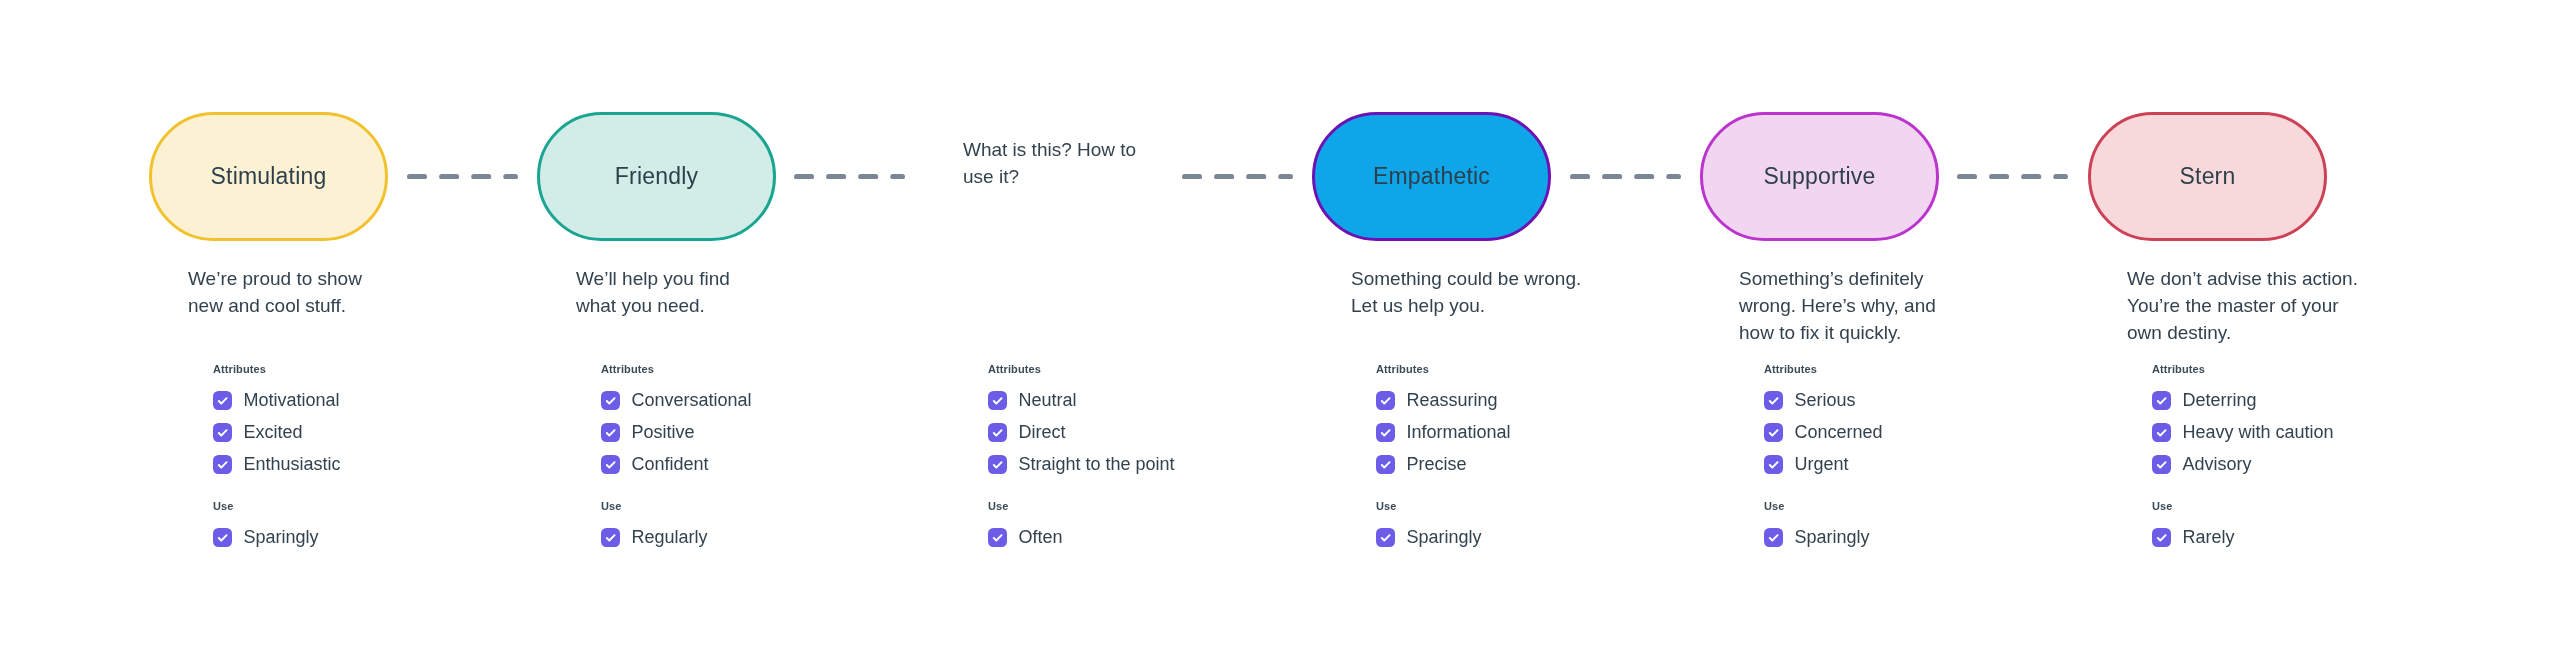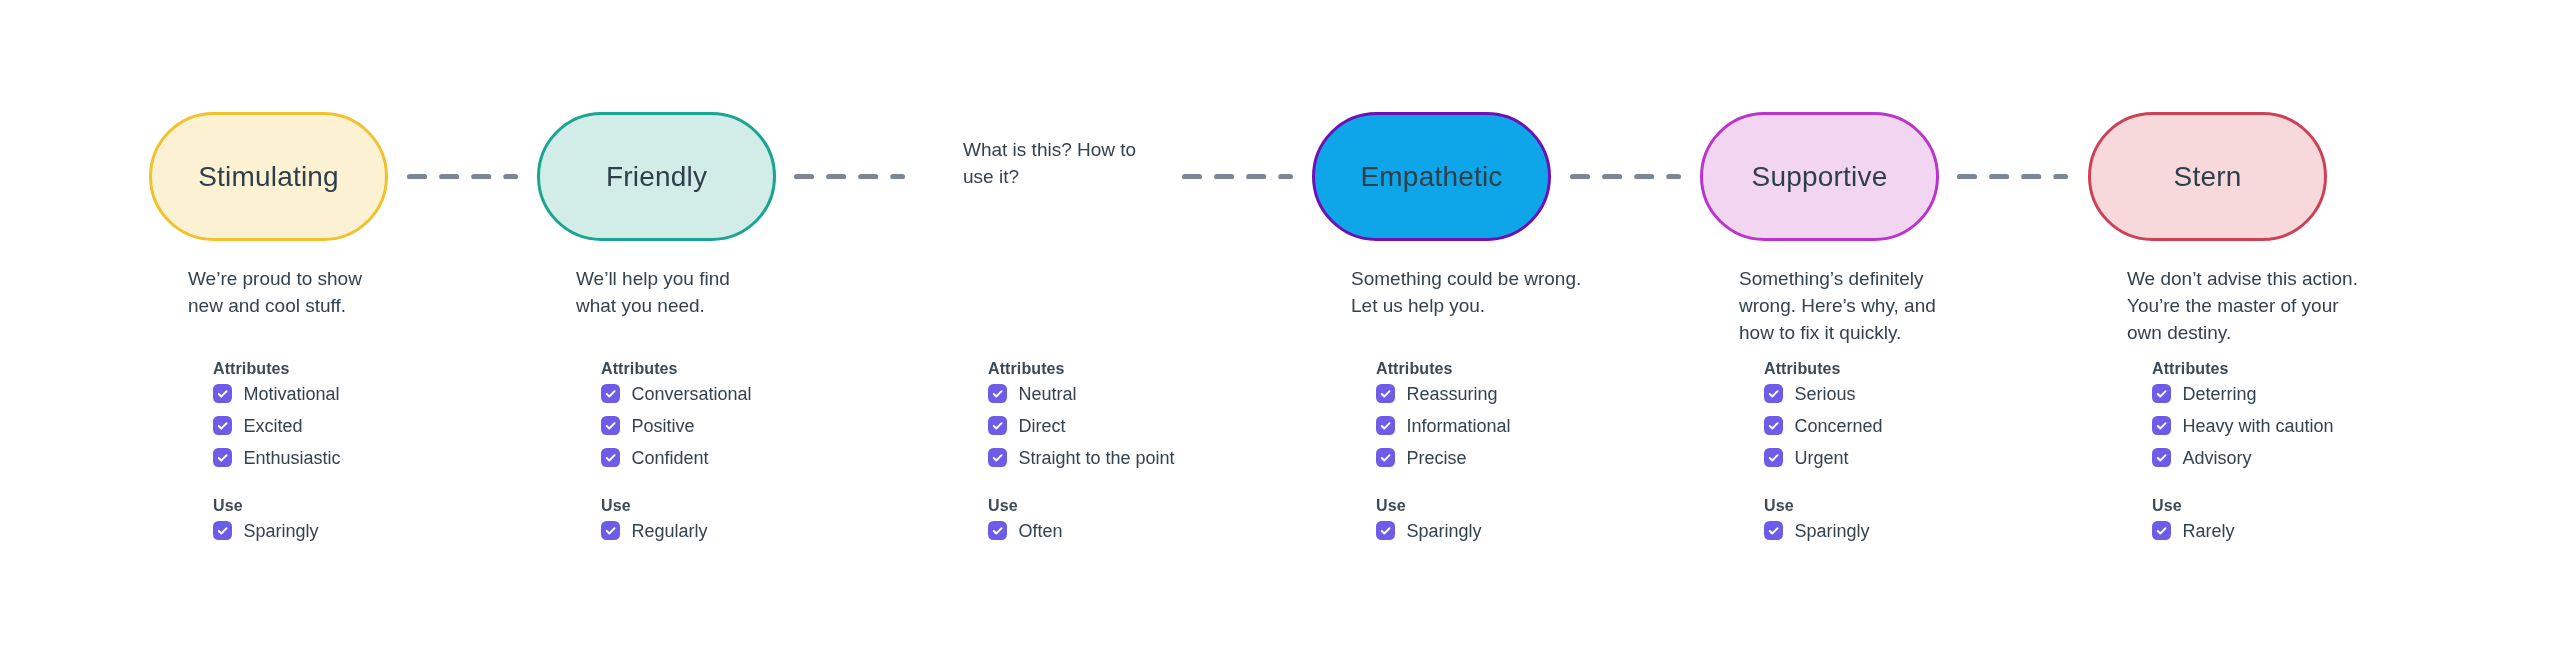--- a/index.html
+++ b/index.html
@@ -2,26 +2,26 @@
 <html style="font-size:10.7px"><head>
 <meta charset="utf-8">
 <style>
   html,body{margin:0;padding:0;background:#ffffff;}
   body{width:2576px;height:649px;overflow:hidden;font-family:"Liberation Sans",sans-serif;}
   .canvas{position:relative;width:2576px;height:649px;background:#ffffff;}
   .col{position:absolute;top:112px;width:349px;}
   .pill{box-sizing:border-box;width:239px;height:129px;margin:0 auto;
         border:3.4px solid #000;border-radius:670px;
         display:flex;align-items:center;justify-content:center;
-        font-size:28px;color:#2e3f4c;letter-spacing:0.2px;}
+        font-size:23px;color:#2e3f4c;letter-spacing:0.2px;}
   .desc{margin:24px 0 0 94px;font-size:19px;line-height:27px;color:#33424f;white-space:pre-line;}
   .attrs{position:absolute;top:247px;left:119px;}
   .use{position:absolute;top:384px;left:119px;}
-  .sec-head{font-size:16px;font-weight:700;color:#3b4a57;line-height:20px;margin-bottom:5.4px;letter-spacing:0.1px;}
-  .row{display:flex;align-items:flex-start;height:32px;gap:11.4px;font-size:18px;color:#33424f;}
+  .sec-head{font-size:11px;font-weight:700;color:#3b4a57;line-height:20px;margin-bottom:5.4px;letter-spacing:0.1px;}
+  .row{display:flex;align-items:center;height:32px;gap:11.4px;font-size:18px;color:#33424f;}
   .cbx{flex:0 0 auto;width:19px;height:19px;border-radius:5.4px;background:#6c5ce7;
        display:flex;align-items:center;justify-content:center;cursor:pointer;}
   .cbx svg{width:13.4px;height:13.4px;display:block;}
   .connector{position:absolute;top:174px;height:5.4px;}
 </style>
 </head>
 <body>
 
 <div class="canvas">
 

